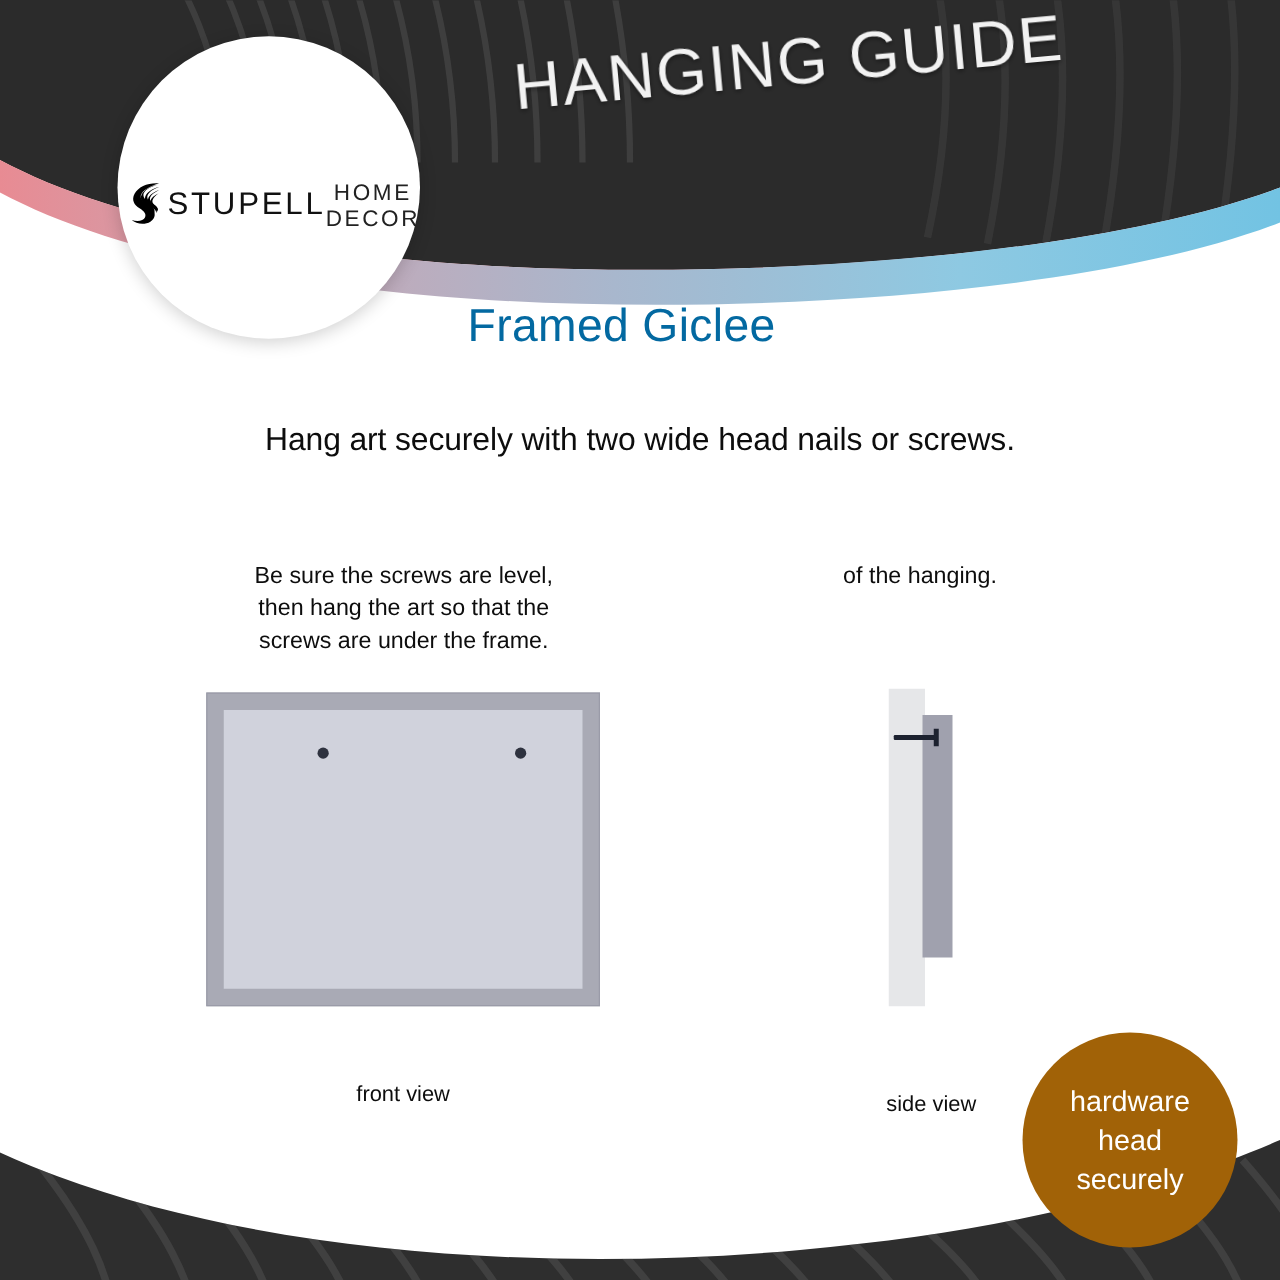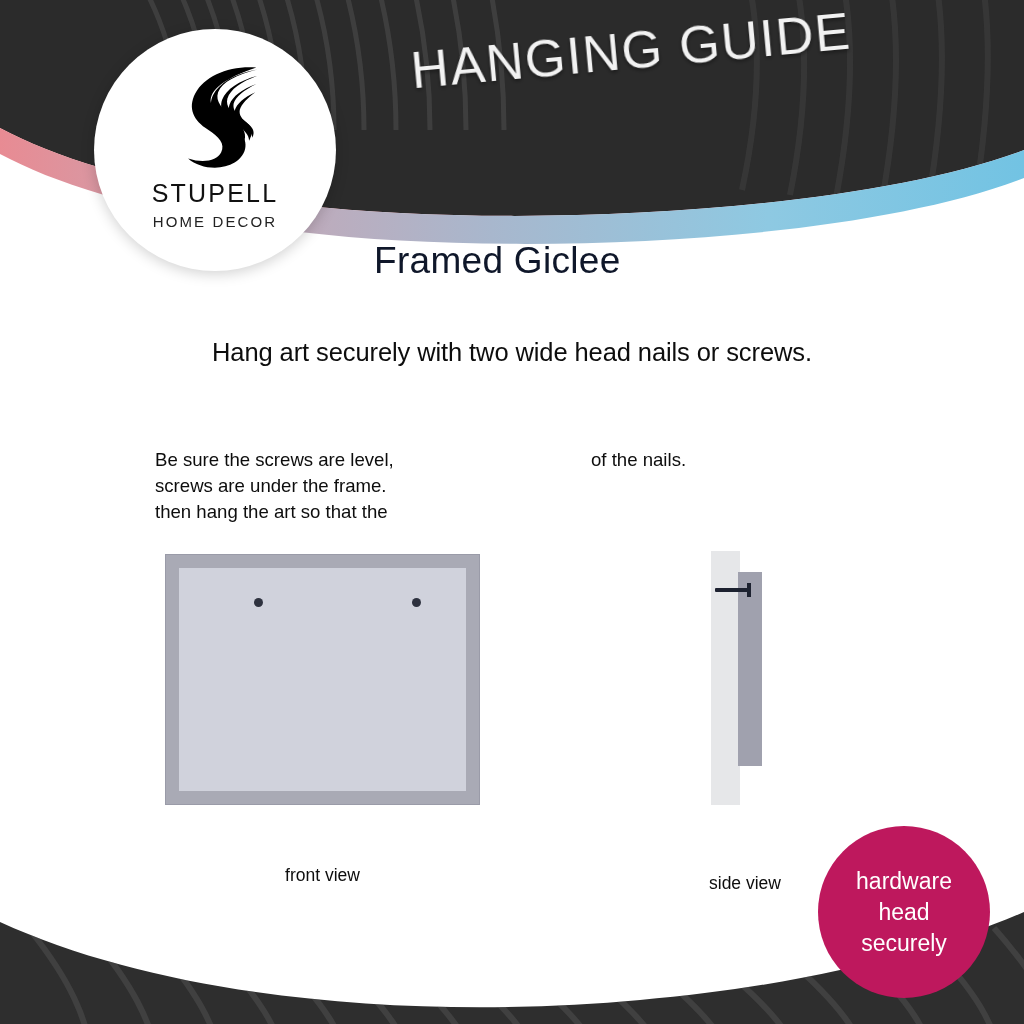--- a/index.html
+++ b/index.html
@@ -33,41 +33,42 @@
   .logo-badge {
     position: absolute;
     left: 94px;
     top: 29px;
     width: 242px;
     height: 242px;
     border-radius: 50%;
     background: #ffffff;
     box-shadow: 0 3px 14px rgba(0,0,0,0.18);
     display: flex;
-    flex-direction: column;
+    flex-direction: row;
     align-items: center;
     justify-content: flex-start;
     padding-top: 24px;
   }
   .logo-mark { width: 124px; height: 124px; display: block; }
   .logo-wordmark {
     font-family: "Liberation Sans", sans-serif;
     font-size: 25px;
     letter-spacing: 2.2px;
     color: #111111;
     margin-top: 2px;
     font-weight: 400;
   }
   .logo-subword {
     font-family: "Liberation Sans", sans-serif;
-    font-size: 15px;
+    font-size: 18px;
     letter-spacing: 2.1px;
     color: #222222;
     margin-top: 5px;
     font-weight: 400;
+    text-align: center;
   }
 
   
   .header-title {
     position: absolute;
     left: 372px;
     top: 44px;
     width: 520px;
     text-align: center;
     font-family: "Liberation Sans", sans-serif;
@@ -81,21 +82,21 @@
     white-space: nowrap;
   }
 
   
   .product-title {
     position: absolute;
     left: 374px;
     top: 240px;
     font-size: 37px;
     font-weight: 300;
-    color: #0f172a;
+    color: #0369a1;
     letter-spacing: 0.3px;
     white-space: nowrap;
   }
 
   
   .main-instruction {
     position: absolute;
     left: 0;
     top: 338px;
     width: 1024px;
@@ -105,20 +106,21 @@
     color: #0d0d0d;
     letter-spacing: -0.1px;
   }
 
   
   .caption {
     position: absolute;
     font-size: 18.6px;
     line-height: 26px;
     color: #0d0d0d;
+    text-align: center;
     font-weight: 400;
   }
   .caption-left  { left: 155px; top: 447px; width: 336px; }
   .caption-right { left: 591px; top: 447px; width: 290px; }
 
   
   .front-view {
     position: absolute;
     left: 165px;
     top: 554px;
@@ -186,21 +188,21 @@
   .view-label-side  { left: 660px; top: 843px; width: 170px; }
 
   
   .hardware-badge {
     position: absolute;
     left: 818px;
     top: 826px;
     width: 172px;
     height: 172px;
     border-radius: 50%;
-    background: #be185d;
+    background: #a16207;
     display: flex;
     flex-direction: column;
     align-items: center;
     justify-content: center;
     color: #ffffff;
     font-size: 23px;
     line-height: 31px;
     font-weight: 400;
     text-align: center;
   }
@@ -311,26 +313,26 @@
     <div class="logo-wordmark">STUPELL</div>
     <div class="logo-subword">HOME DECOR</div>
   </div>
 
   <div class="product-title">Framed Giclee</div>
 
   <div class="main-instruction">Hang art securely with two wide head nails or screws.</div>
 
   <div class="caption caption-left">
     <div>Be sure the screws are level,</div>
+    <div>then hang the art so that the</div>
     <div>screws are under the frame.</div>
-    <div>then hang the art so that the</div>
   </div>
 
   <div class="caption caption-right">
-    <div>of the nails.</div>
+    <div>of the hanging.</div>
   </div>
 
   <div class="front-view">
     <div class="front-view-inner">
       <span class="screw-dot screw-dot-left"></span>
       <span class="screw-dot screw-dot-right"></span>
     </div>
   </div>
 
   <div class="side-view">

